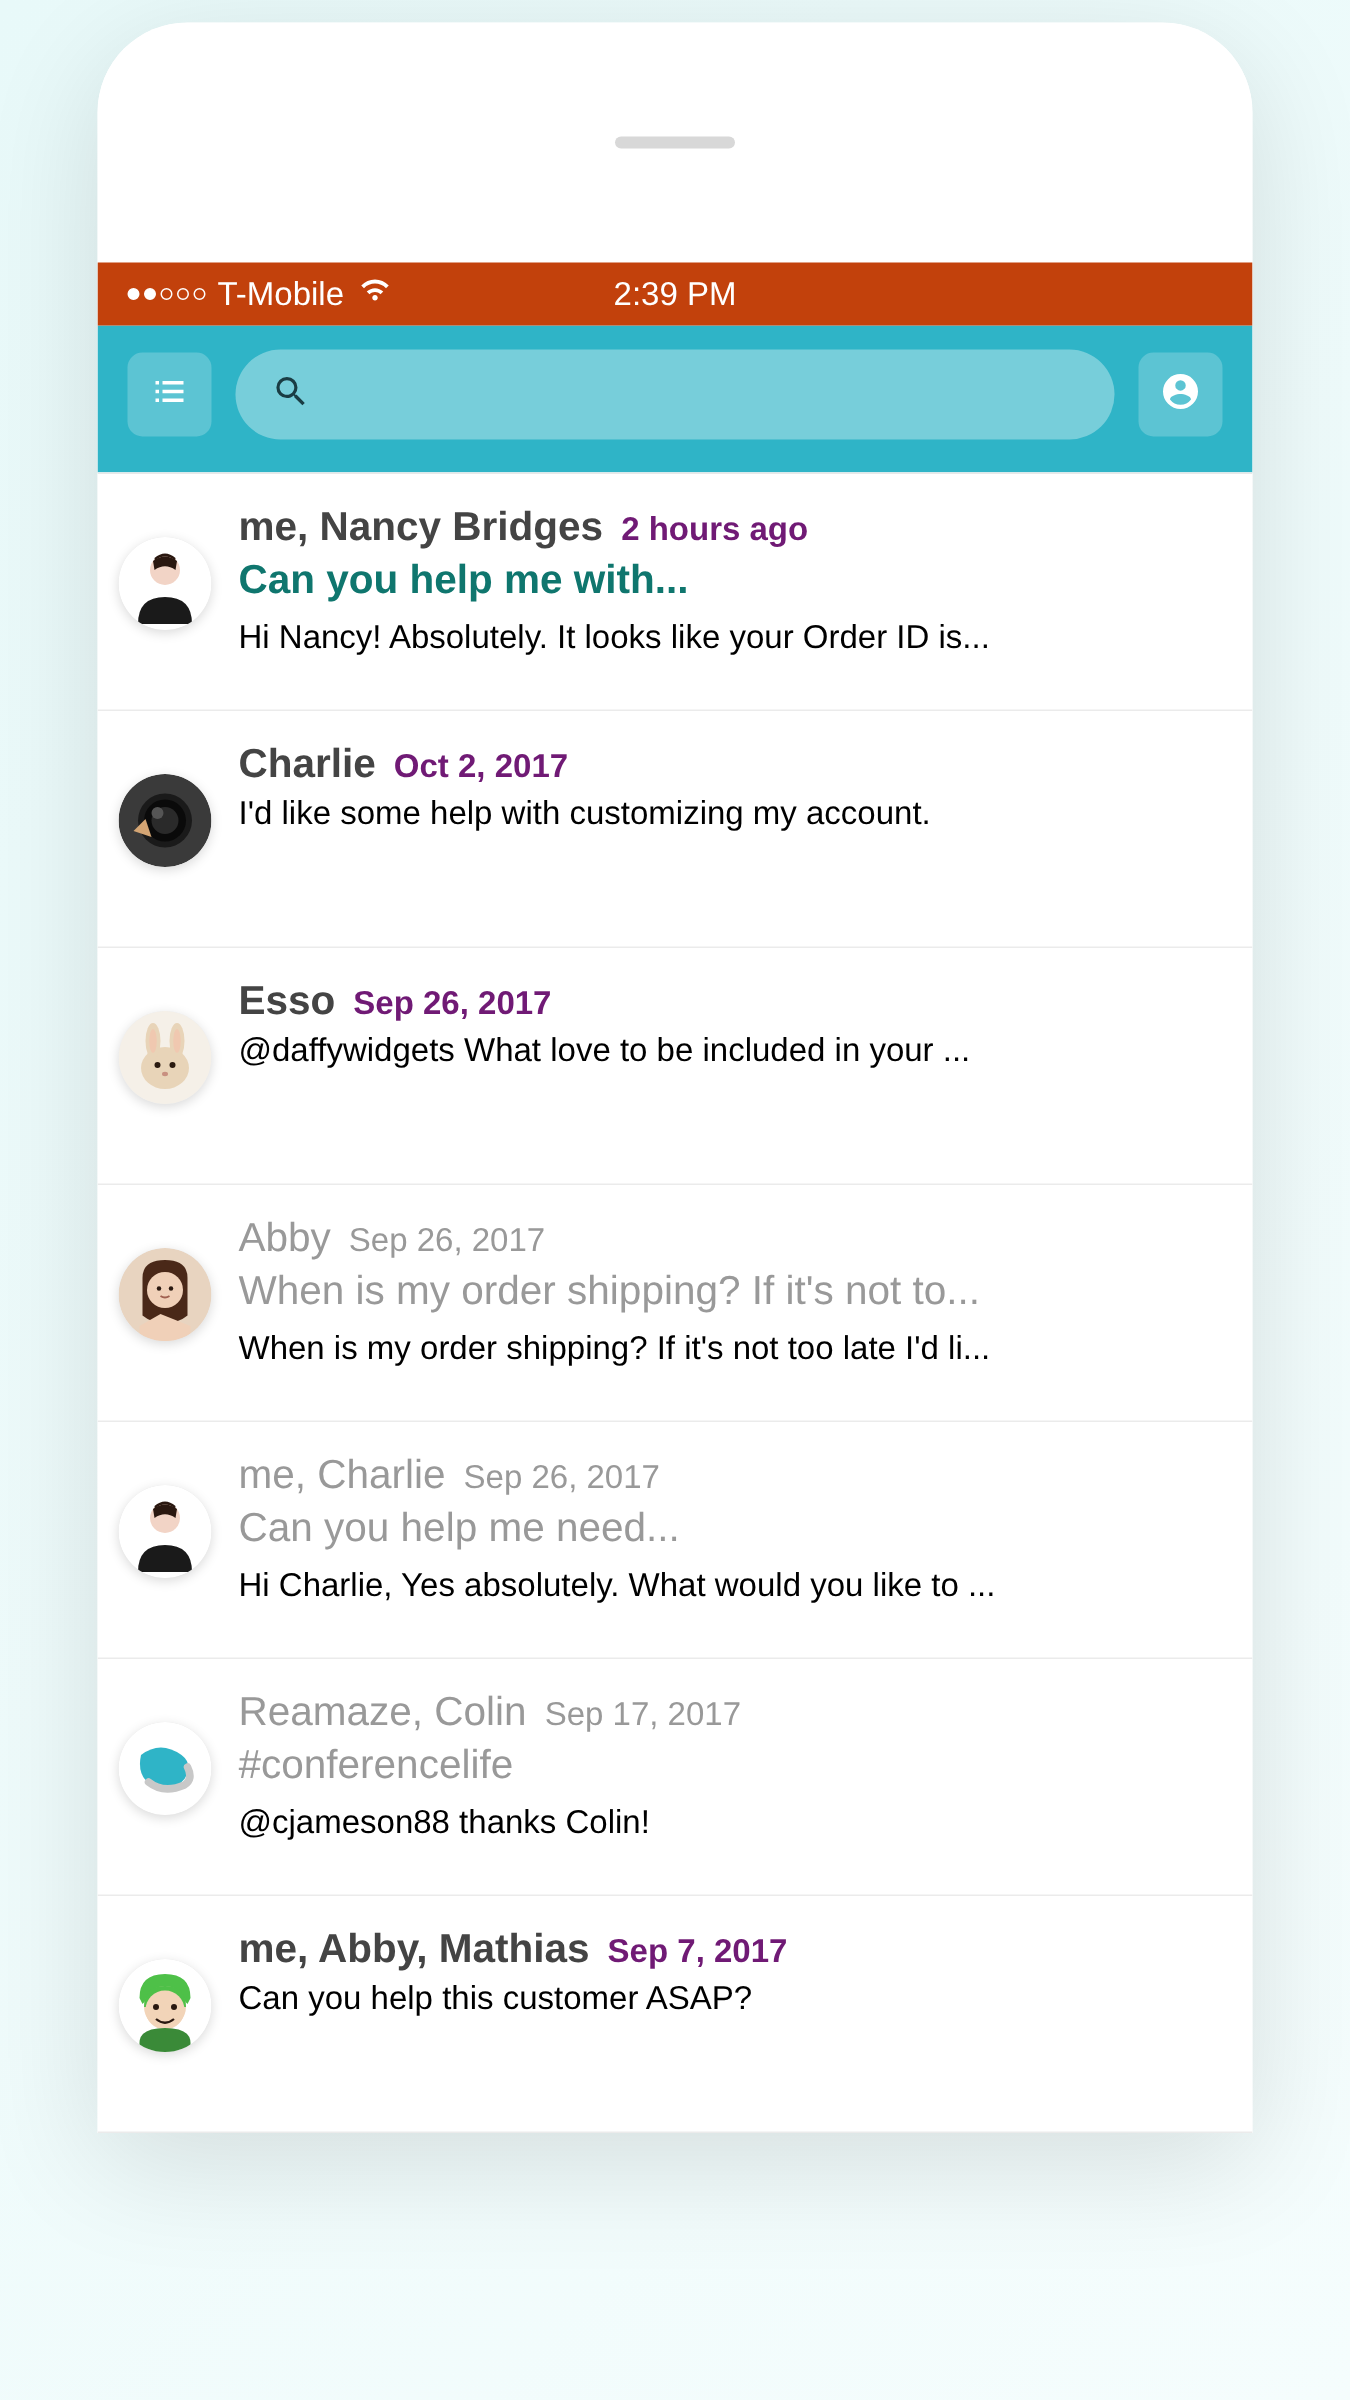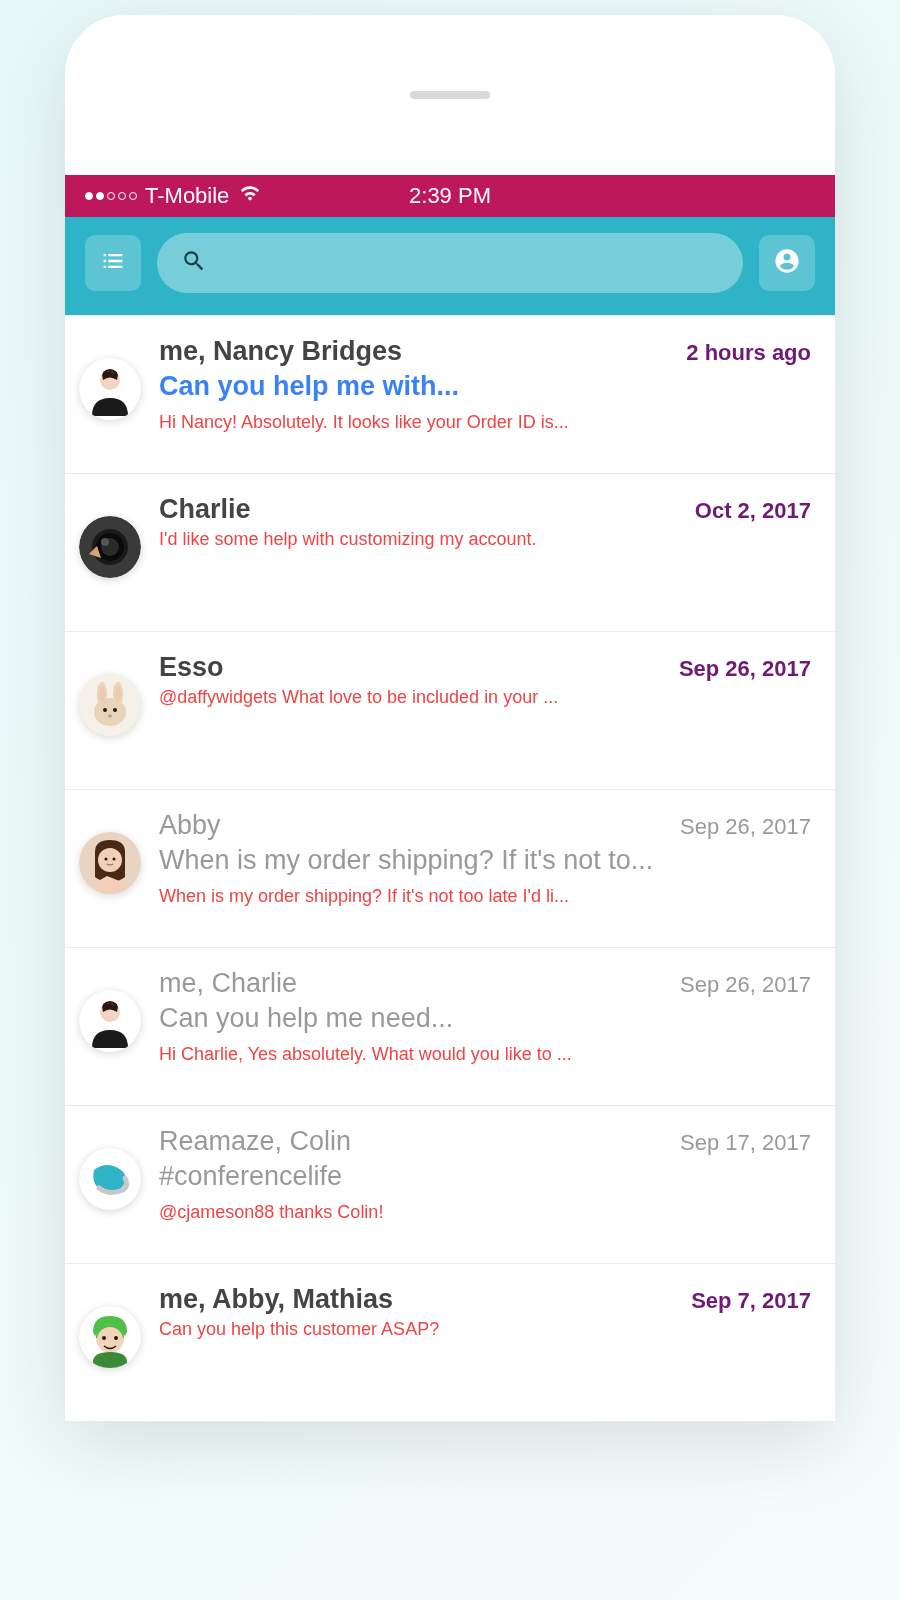--- a/index.html
+++ b/index.html
@@ -33,21 +33,21 @@
       justify-content: center;
       align-items: center;
     }
     .speaker {
       width: 80px;
       height: 8px;
       background: #d8d8d8;
       border-radius: 4px;
     }
     .status-bar {
-      background: #be185d;
+      background: #c2410c;
       height: 42px;
       display: flex;
       align-items: center;
       color: #fff;
       font-size: 22px;
       padding: 0 20px;
       position: relative;
     }
     .signal {
       display: flex;
@@ -150,48 +150,47 @@
     .avatar svg {
       width: 100%;
       height: 100%;
     }
     .conv-body {
       flex: 1;
       min-width: 0;
     }
     .conv-top {
       display: flex;
-      justify-content: space-between;
       align-items: baseline;
       margin-bottom: 4px;
     }
     .participants {
       font-size: 27px;
       font-weight: 600;
       color: #444;
     }
     .timestamp {
       font-size: 22px;
       color: #701a75;
       font-weight: 600;
       white-space: nowrap;
       margin-left: 12px;
     }
     .subject {
       font-size: 27px;
       font-weight: 600;
-      color: #3b82f6;
+      color: #0f766e;
       margin-bottom: 10px;
       white-space: nowrap;
       overflow: hidden;
       text-overflow: ellipsis;
     }
     .preview {
-      font-size: 18px;
-      color: #ef4444;
+      font-size: 22px;
+      color: #000000;
       white-space: nowrap;
       overflow: hidden;
       text-overflow: ellipsis;
     }
   </style>
 </head>
 <body>
 
 <div class="phone-frame">
   <div class="phone-top">

